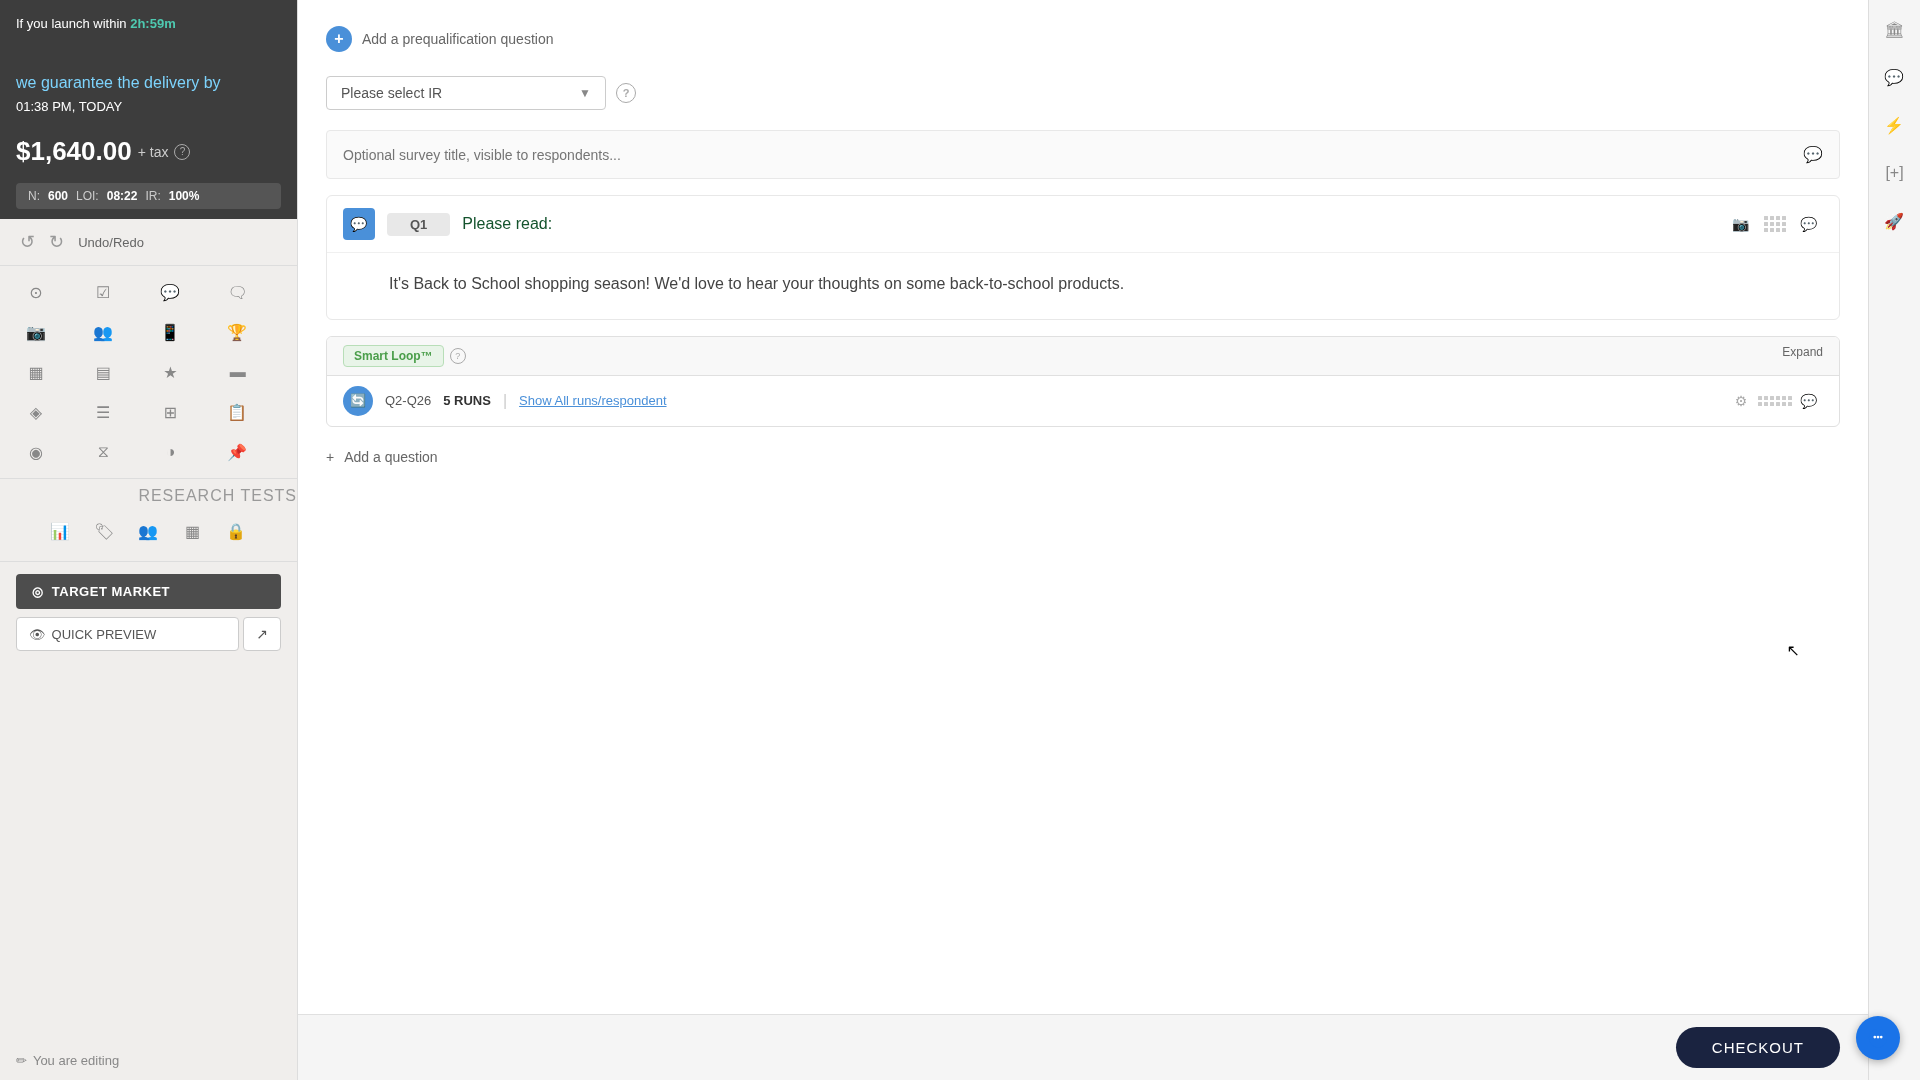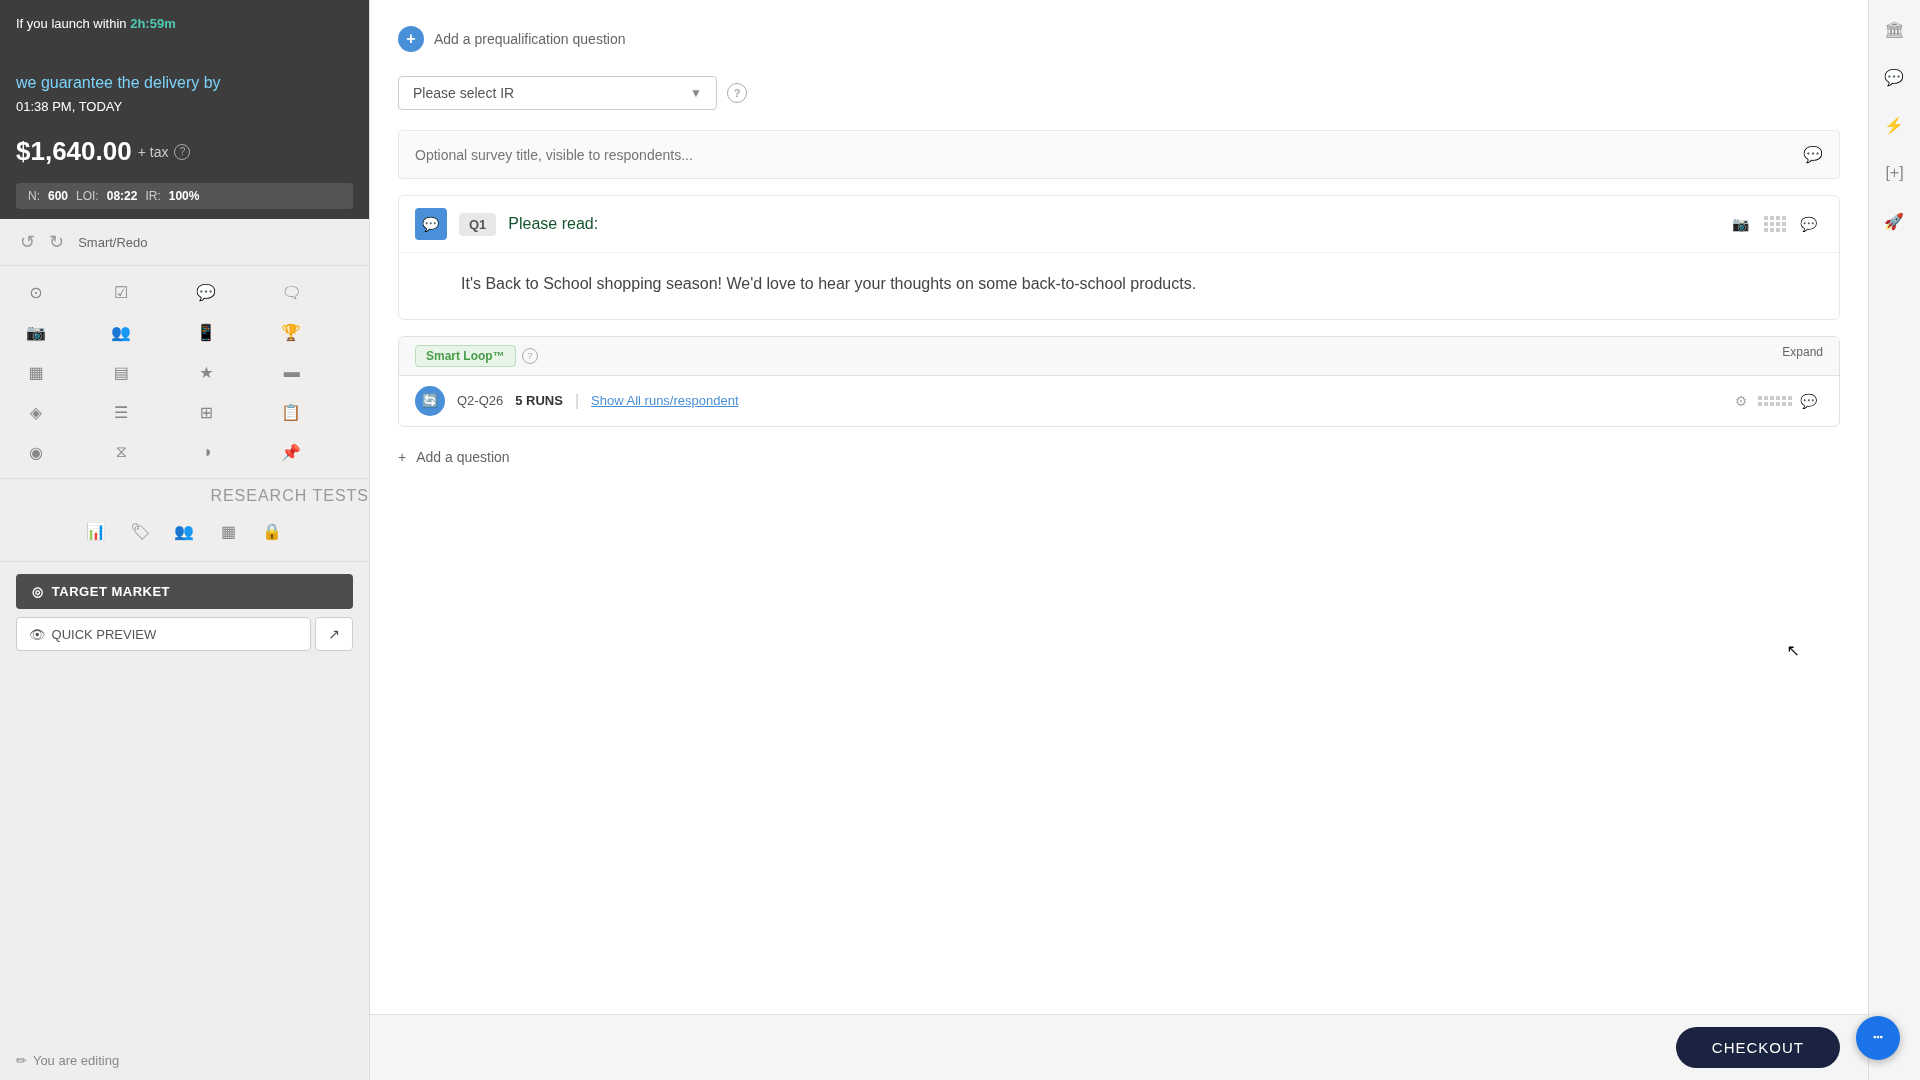--- a/index.html
+++ b/index.html
@@ -24,21 +24,21 @@
 
     .main-container {
       position: absolute;
       top: 0; left: 0; right: 0; bottom: 0;
       display: flex;
       z-index: 1;
     }
 
     
     .sidebar {
-      width: 370px;
+      width: 298px;
       background: #f0eeec;
       border-right: 1px solid #ddd;
       display: flex;
       flex-direction: column;
       flex-shrink: 0;
       position: relative;
       z-index: 2;
     }
 
     .sidebar-top {
@@ -327,21 +327,21 @@
       padding: 14px 0 10px;
     }
 
     .ir-dropdown {
       display: flex;
       align-items: center;
       justify-content: space-between;
       border: 1px solid #ccc;
       border-radius: 4px;
       padding: 8px 14px;
-      width: 319px;
+      width: 280px;
       cursor: pointer;
       font-size: 14px;
       color: #555;
       background: white;
     }
 
     .ir-dropdown .chevron {
       color: #888;
       font-size: 12px;
     }
@@ -409,21 +409,21 @@
       display: flex;
       align-items: center;
       justify-content: center;
       color: white;
       font-size: 14px;
     }
 
     .q-label {
       background: #e8e8e8;
       border-radius: 4px;
-      padding: 4px 10px;
+      padding: 4px 23px;
       font-size: 13px;
       font-weight: 600;
       color: #555;
     }
 
     .q-title-text {
       font-size: 16px;
       color: #14532d;
       font-weight: 500;
       flex: 1;
@@ -679,21 +679,21 @@
         <span>LOI:</span>
         <span class="stat-val">08:22</span>
         <span>IR:</span>
         <span class="stat-val">100%</span>
       </div>
     </div>
 
     <div class="undo-redo-bar">
       <button class="undo-btn">↺</button>
       <button class="redo-btn">↻</button>
-      <span class="undo-redo-label">Smart/Redo</span>
+      <span class="undo-redo-label">Undo/Redo</span>
     </div>
 
     <div class="toolbar-icons">
       <button class="toolbar-icon-btn">⊙</button>
       <button class="toolbar-icon-btn">☑</button>
       <button class="toolbar-icon-btn">💬</button>
       <button class="toolbar-icon-btn">🗨</button>
       <button class="toolbar-icon-btn">📷</button>
       <button class="toolbar-icon-btn">👥</button>
       <button class="toolbar-icon-btn">📱</button>

